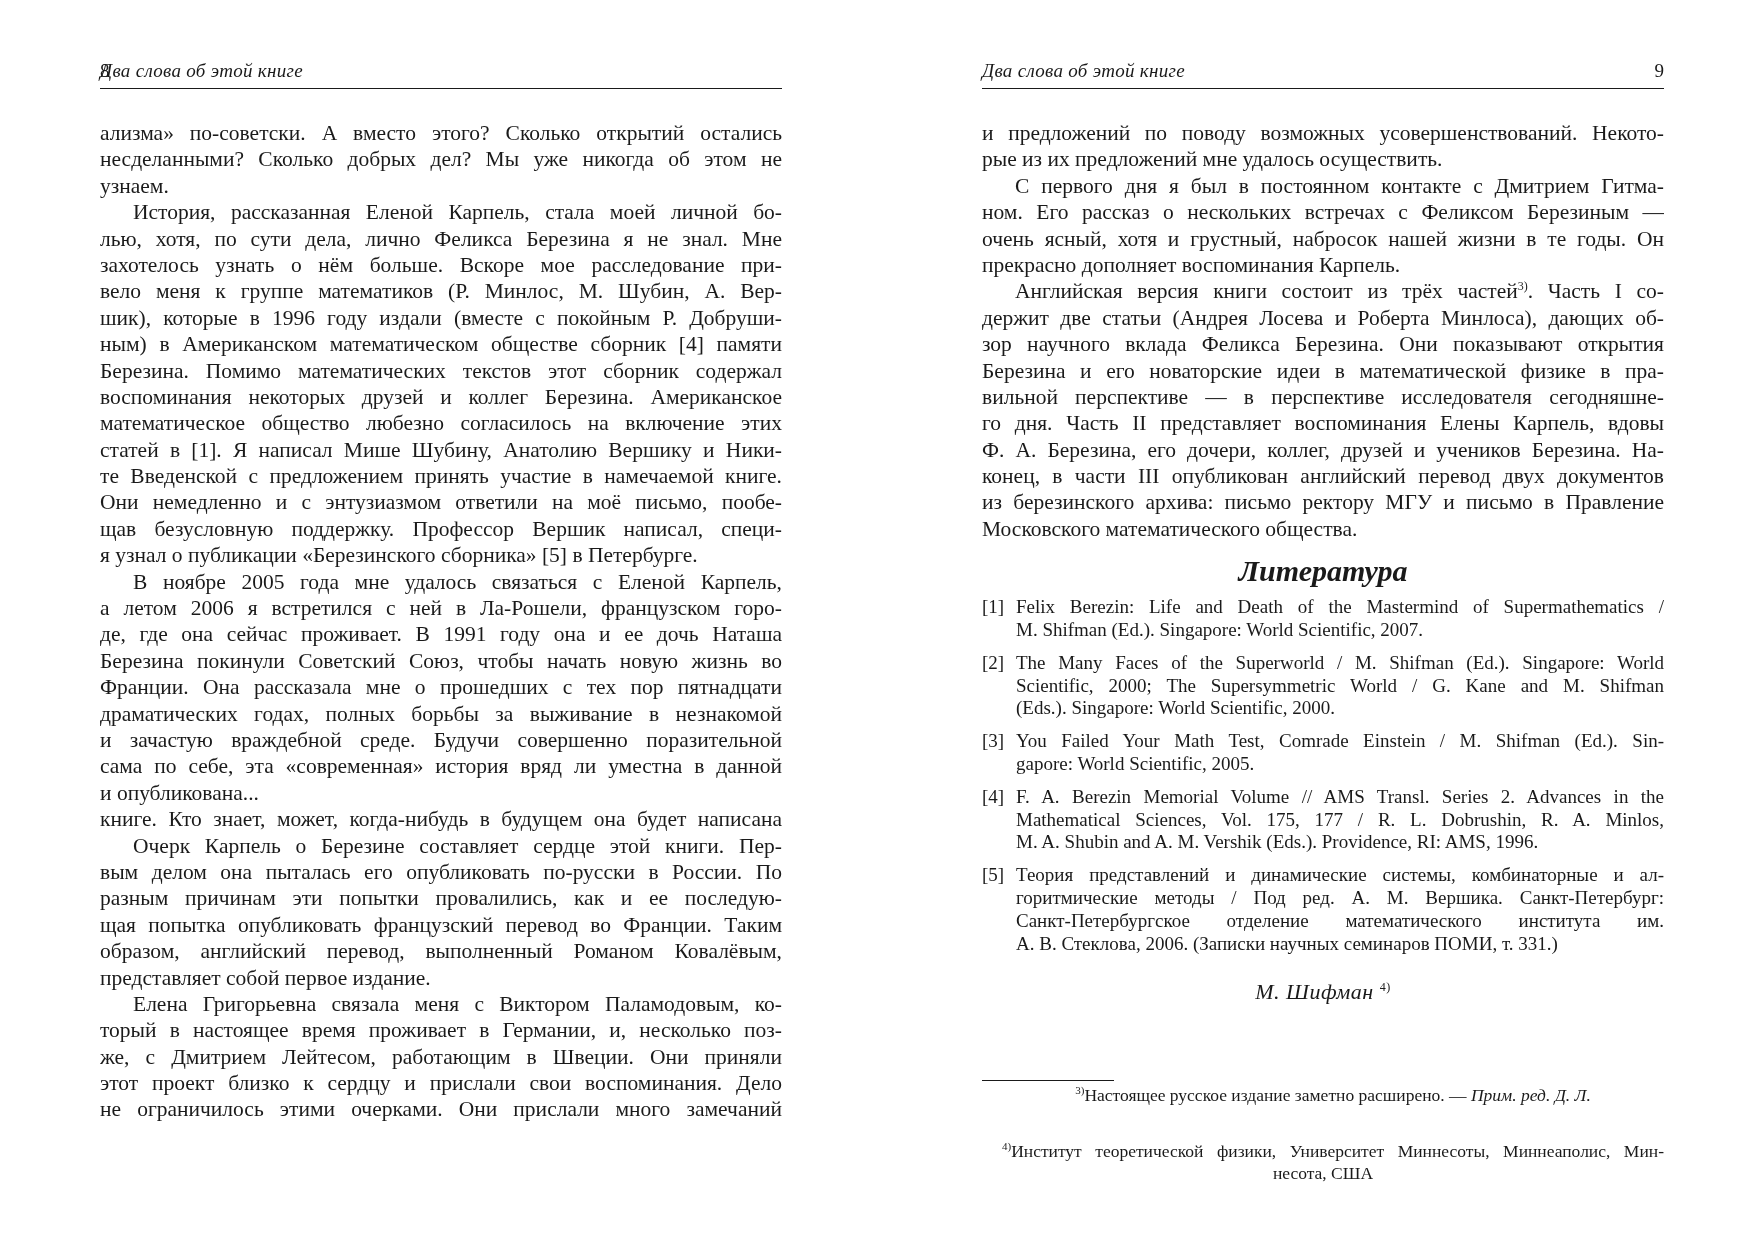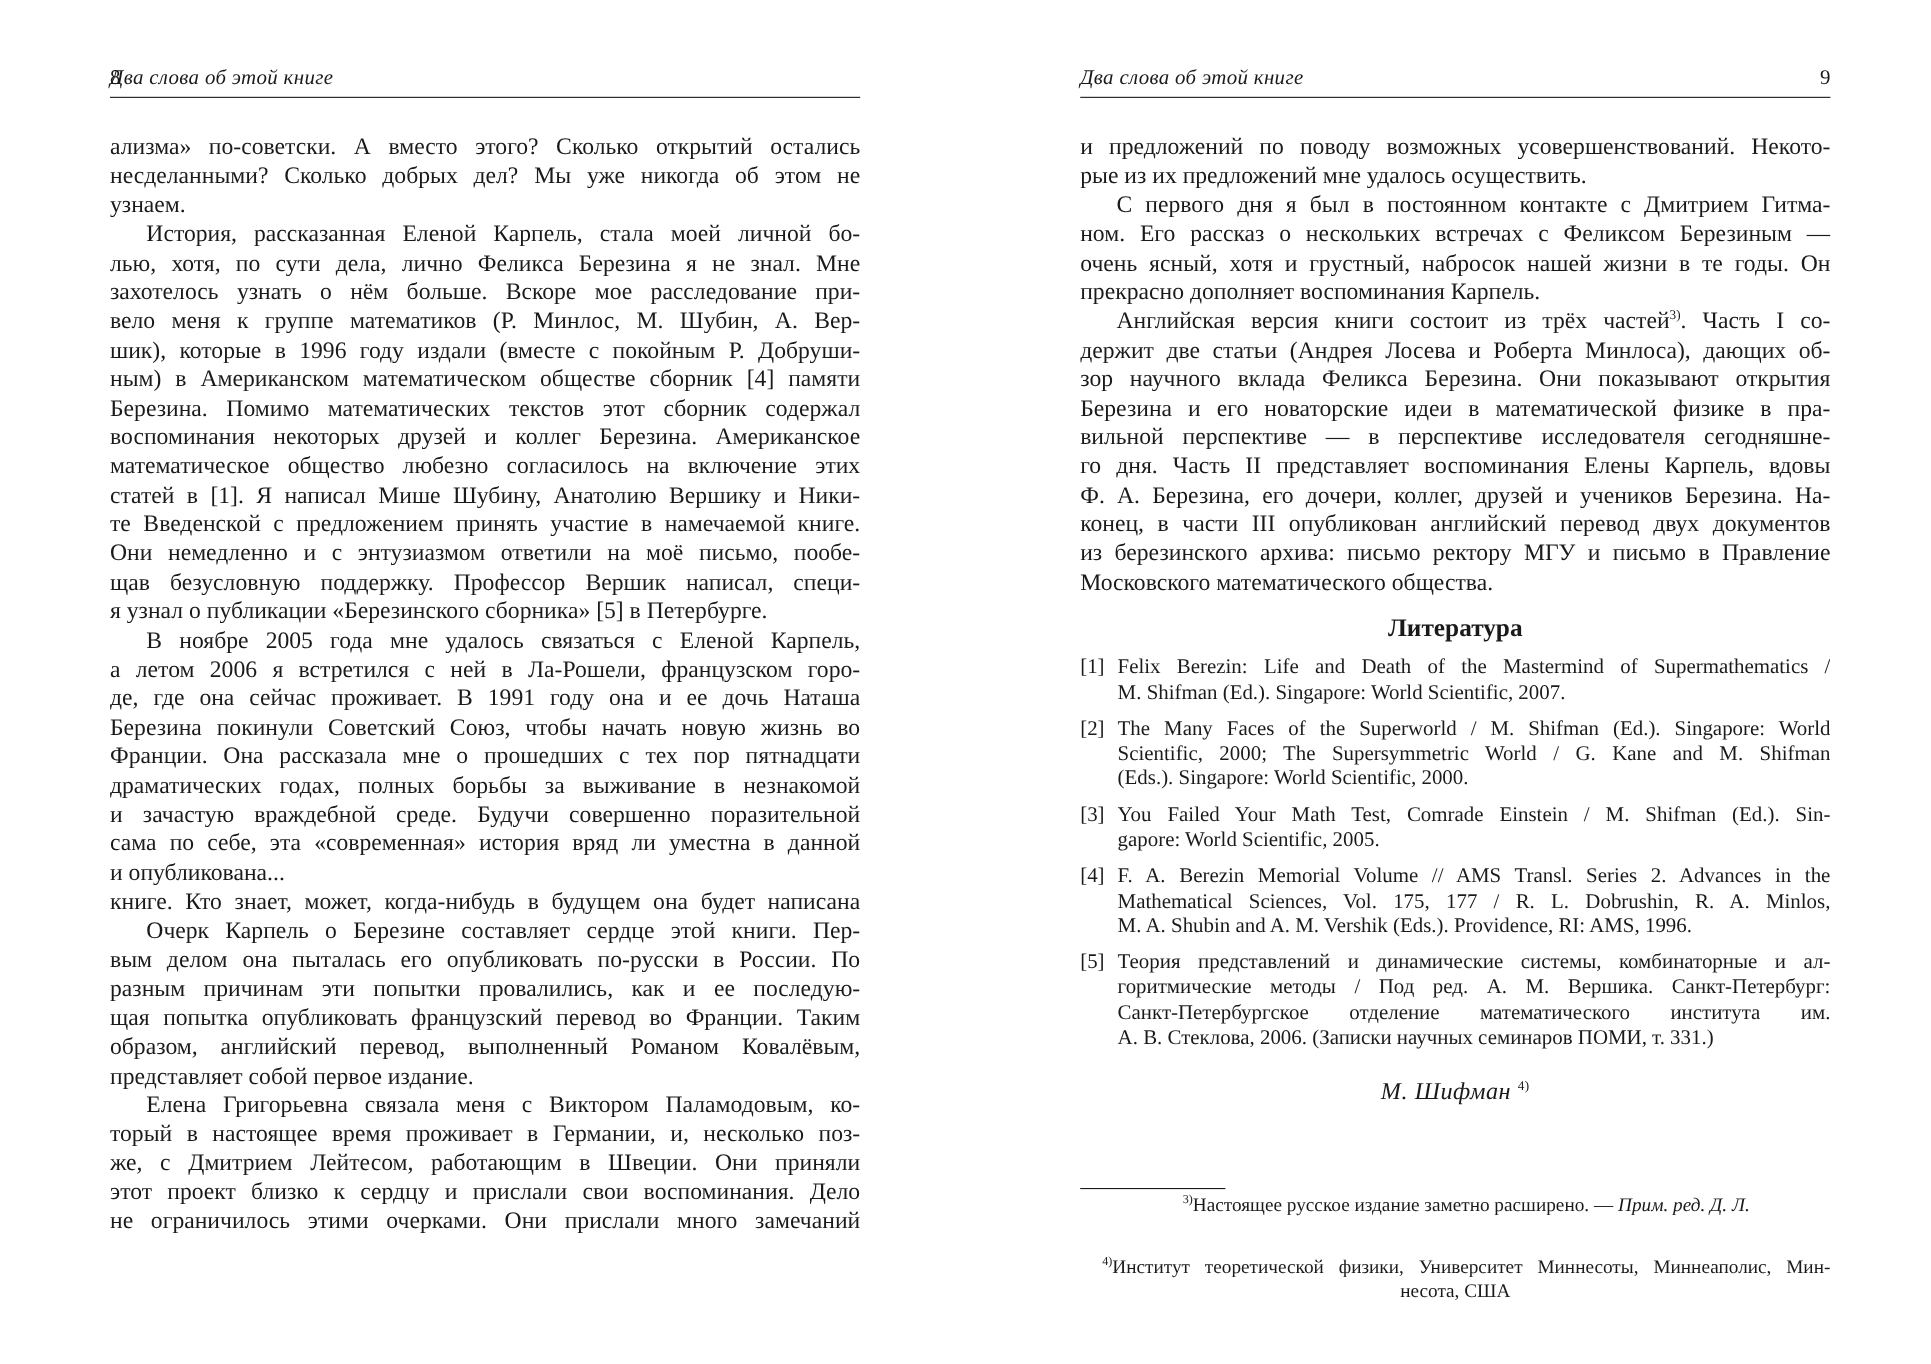--- a/index.html
+++ b/index.html
@@ -11,21 +11,21 @@
   .runhead { position:absolute; top:60px; left:0; width:682px; height:26px; font-size:19px; }
   .runhead .num { position:absolute; top:0; font-size:19px; }
   .left .runhead .num { left:0; }
   .right .runhead .num { right:0; }
   .runhead .title { position:absolute; top:0; left:0; width:100%; text-align:left; font-style:italic; letter-spacing:0.3px; }
   .rule { position:absolute; top:88px; left:0; width:682px; height:0; border-top:1.6px solid #1a1a1a; }
   .body { position:absolute; top:120px; left:0; width:682px; font-size:21.5px; line-height:26.4px; text-align:justify; }
   .line { display:block; white-space:nowrap; text-align:justify; text-align-last:justify; height:26.4px; overflow:hidden; }
   .line.last { text-align-last:left; }
   .line.indent { padding-left:33px; }
-  .heading { text-align:center; font-weight:bold; font-size:23px; margin:14px 0 10px 0; height:30px; line-height:30px; font-family:"Liberation Serif",serif; }
+  .heading { text-align:center; font-weight:bold; font-size:30px; margin:14px 0 10px 0; height:30px; line-height:30px; font-family:"Liberation Serif",serif;font-style:italic; }
   .refs { font-size:19px; line-height:22.8px; }
   .ref { position:relative; padding-left:34px; margin-bottom:10px; }
   .ref .rn { position:absolute; left:0; top:0; }
   .ref .rl { display:block; white-space:nowrap; text-align:justify; text-align-last:justify; height:22.8px; overflow:hidden; }
   .ref .rl.last { text-align-last:left; }
   .sign { text-align:center; font-style:italic; font-size:22px; margin-top:24px; letter-spacing:0.5px; }
   sup { font-size:12px; vertical-align:8px; line-height:0; font-style:normal; }
   .fnrule { position:absolute; top:1080px; left:0; width:132px; border-top:1.2px solid #1a1a1a; }
   .footnotes { position:absolute; top:1084px; left:0; width:682px; font-size:17.5px; line-height:22.5px; }
   .fn { display:block; white-space:nowrap;text-align:center; }

